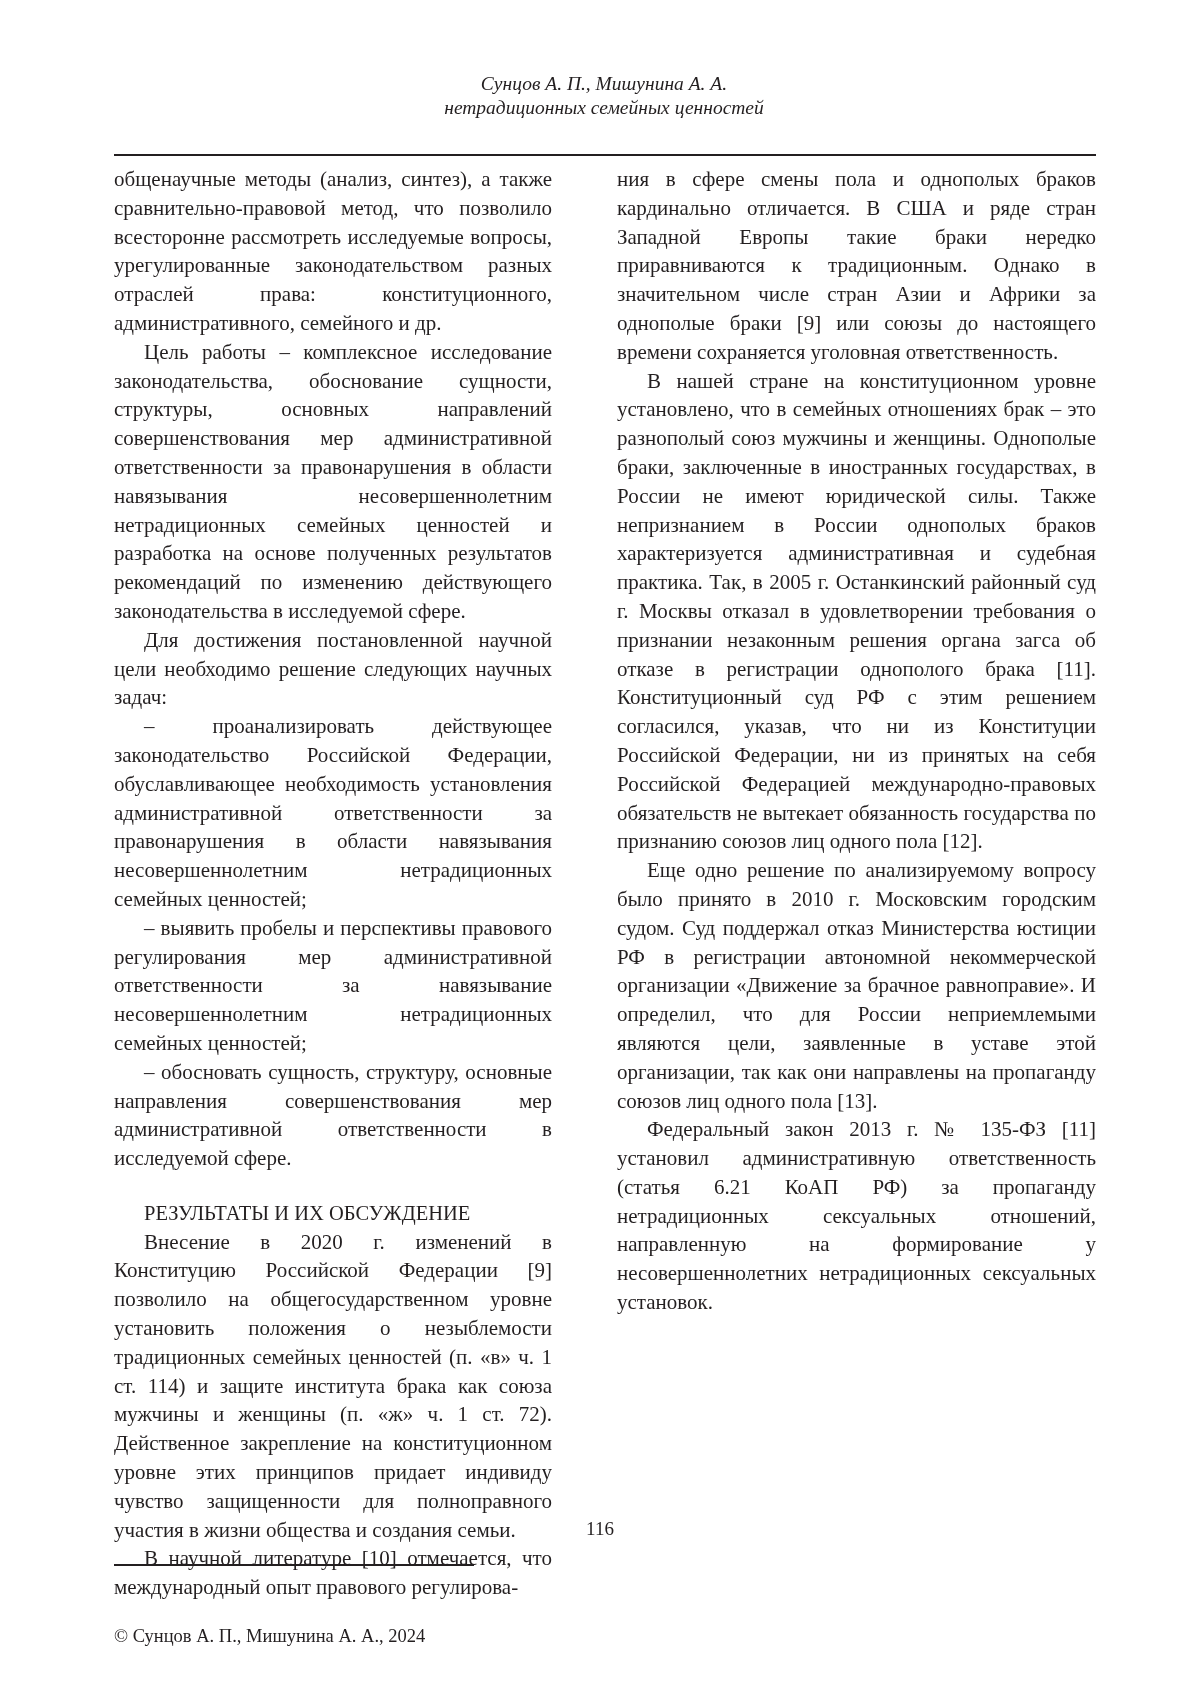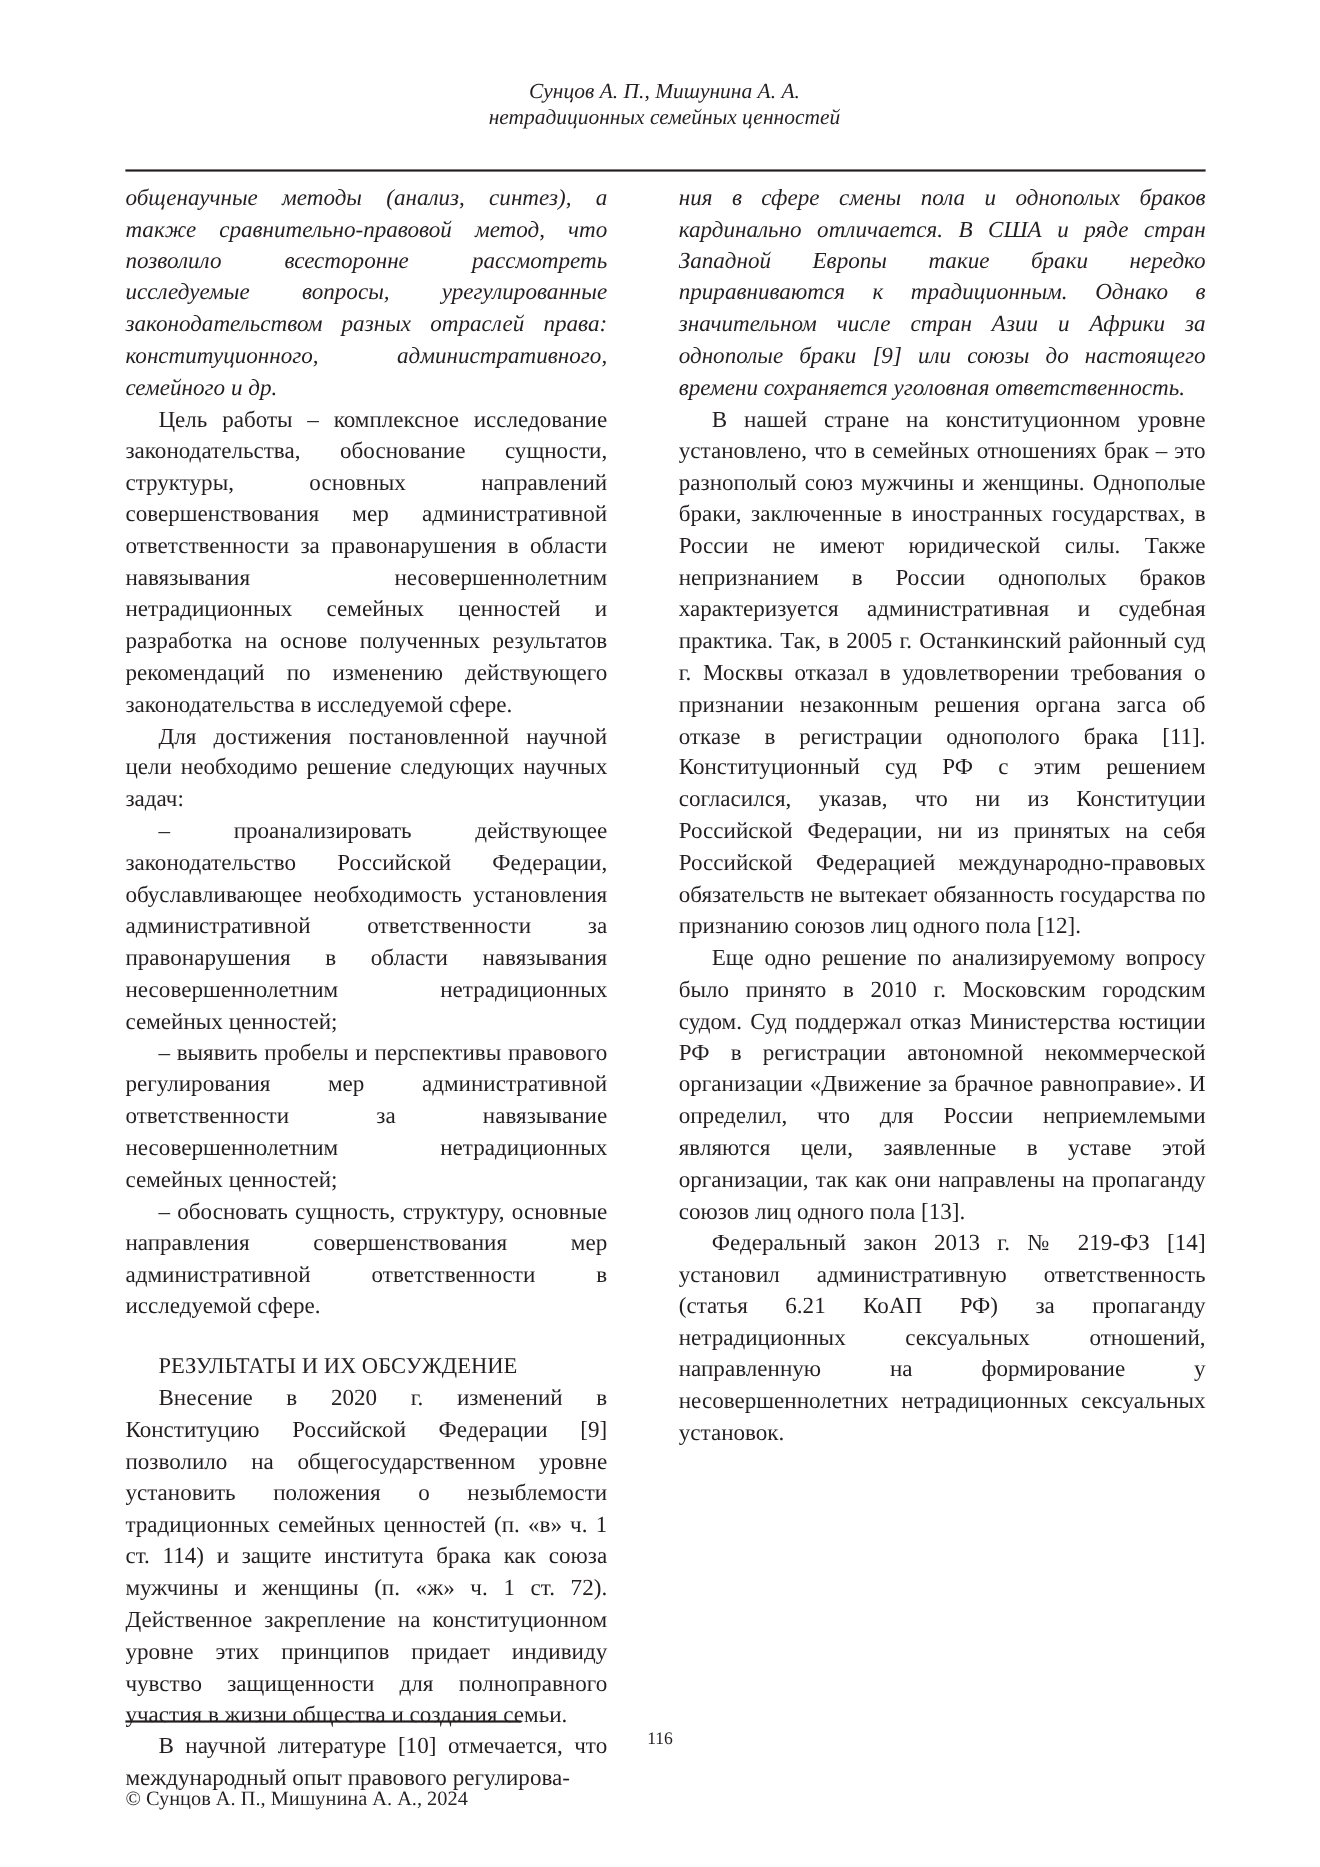--- a/index.html
+++ b/index.html
@@ -19,36 +19,36 @@
       background: #231f20;
     }
     .column {
       position: absolute; top: 165px; width: 438px;
       font-size: 21px; line-height: 28.8px; text-align: justify;
     }
     .col-left { left: 114px; }
     .col-right { left: 617px; width: 479px; }
     .column p { margin: 0; text-indent: 0; }
     .column p.indent { text-indent: 30px; }
-    .column p.cont { text-indent: 0; font-style: italic; }
+    .column p.cont { text-indent: 0; }
     .section-heading {
       margin: 26px 0 0 0; font-weight: normal; font-size: 20.5px;
       text-indent: 30px; letter-spacing: 0; line-height: 28.8px;
     }
     .footnote-rule {
       position: absolute; left: 114px; top: 1564px; width: 360px; height: 2px;
       background: #231f20;
     }
     .footnote {
       position: absolute; left: 114px; top: 1578px;
       font-size: 18.5px; line-height: 22px; margin-top: 47px;
     }
     .page-number {
-      position: absolute; left: 0; width: 1200px; top: 1568px;
-      text-align: center; font-size: 16px; line-height: 26px;
+      position: absolute; left: 0; width: 1200px; top: 1516px;
+      text-align: center; font-size: 19px; line-height: 26px;
     }
   </style>
 </head>
 <body>
 
 <div class="running-head">
   <div>Сунцов А. П., Мишунина А. А.</div>
   <div>нетрадиционных семейных ценностей</div>
 </div>
 <div class="head-rule"></div>
@@ -62,18 +62,18 @@
   <p class="indent">– обосновать сущность, структуру, основные направления совершенствования мер административной ответственности в исследуемой сфере.</p>
   <h2 class="section-heading">РЕЗУЛЬТАТЫ И ИХ ОБСУЖДЕНИЕ</h2>
   <p class="indent">Внесение в 2020 г. изменений в Конституцию Российской Федерации [9] позволило на общегосударственном уровне установить положения о незыблемости традиционных семейных ценностей (п. «в» ч. 1 ст. 114) и защите института брака как союза мужчины и женщины (п. «ж» ч. 1 ст. 72). Действенное закрепление на конституционном уровне этих принципов придает индивиду чувство защищенности для полноправного участия в жизни общества и создания семьи.</p>
   <p class="indent">В научной литературе [10] отмечается, что международный опыт правового регулирова-</p>
 </div>
 
 <div class="column col-right">
   <p class="cont">ния в сфере смены пола и однополых браков кардинально отличается. В США и ряде стран Западной Европы такие браки нередко приравниваются к традиционным. Однако в значительном числе стран Азии и Африки за однополые браки [9] или союзы до настоящего времени сохраняется уголовная ответственность.</p>
   <p class="indent">В нашей стране на конституционном уровне установлено, что в семейных отношениях брак – это разнополый союз мужчины и женщины. Однополые браки, заключенные в иностранных государствах, в России не имеют юридической силы. Также непризнанием в России однополых браков характеризуется административная и судебная практика. Так, в 2005 г. Останкинский районный суд г. Москвы отказал в удовлетворении требования о признании незаконным решения органа загса об отказе в регистрации однополого брака [11]. Конституционный суд РФ с этим решением согласился, указав, что ни из Конституции Российской Федерации, ни из принятых на себя Российской Федерацией международно-правовых обязательств не вытекает обязанность государства по признанию союзов лиц одного пола [12].</p>
   <p class="indent">Еще одно решение по анализируемому вопросу было принято в 2010 г. Московским городским судом. Суд поддержал отказ Министерства юстиции РФ в регистрации автономной некоммерческой организации «Движение за брачное равноправие». И определил, что для России неприемлемыми являются цели, заявленные в уставе этой организации, так как они направлены на пропаганду союзов лиц одного пола [13].</p>
-  <p class="indent">Федеральный закон 2013 г. № 219-ФЗ [14] установил административную ответственность (статья 6.21 КоАП РФ) за пропаганду нетрадиционных сексуальных отношений, направленную на формирование у несовершеннолетних нетрадиционных сексуальных установок.</p>
+  <p class="indent">Федеральный закон 2013 г. № 135-ФЗ [11] установил административную ответственность (статья 6.21 КоАП РФ) за пропаганду нетрадиционных сексуальных отношений, направленную на формирование у несовершеннолетних нетрадиционных сексуальных установок.</p>
 </div>
 
 <div class="footnote-rule"></div>
 <div class="footnote">© Сунцов А. П., Мишунина А. А., 2024</div>
 <div class="page-number">116</div>
 
 </body></html>

